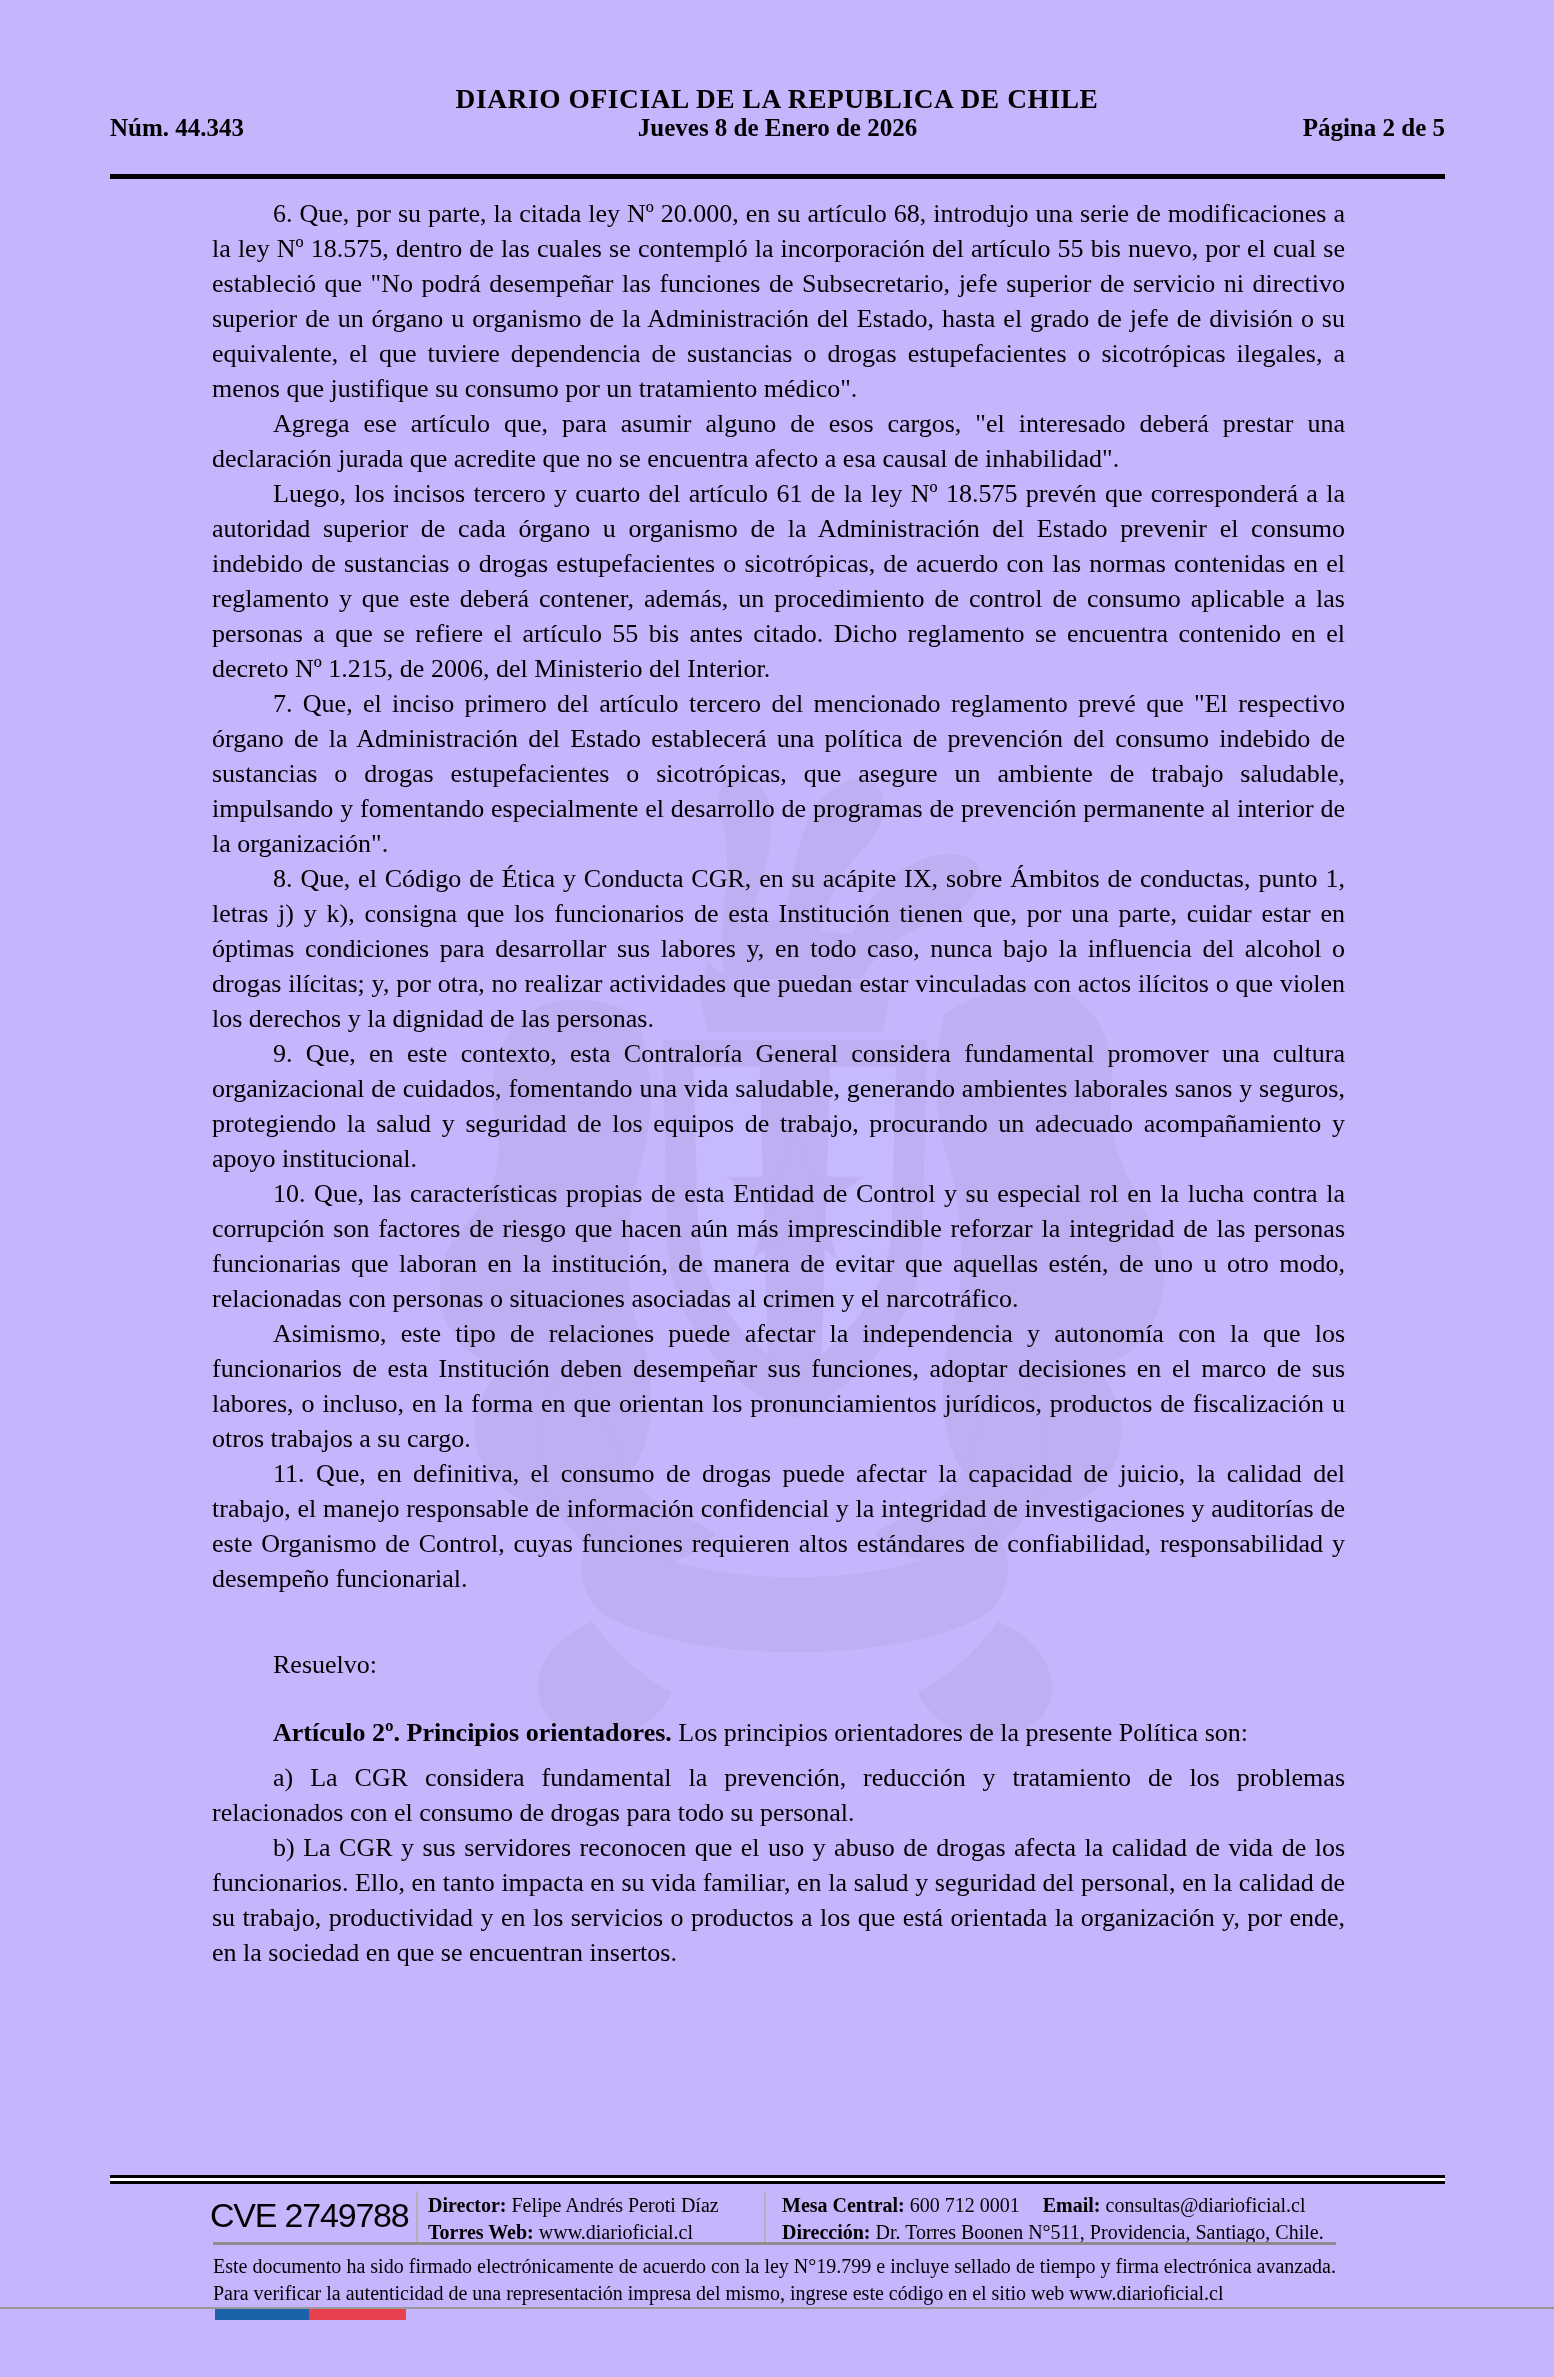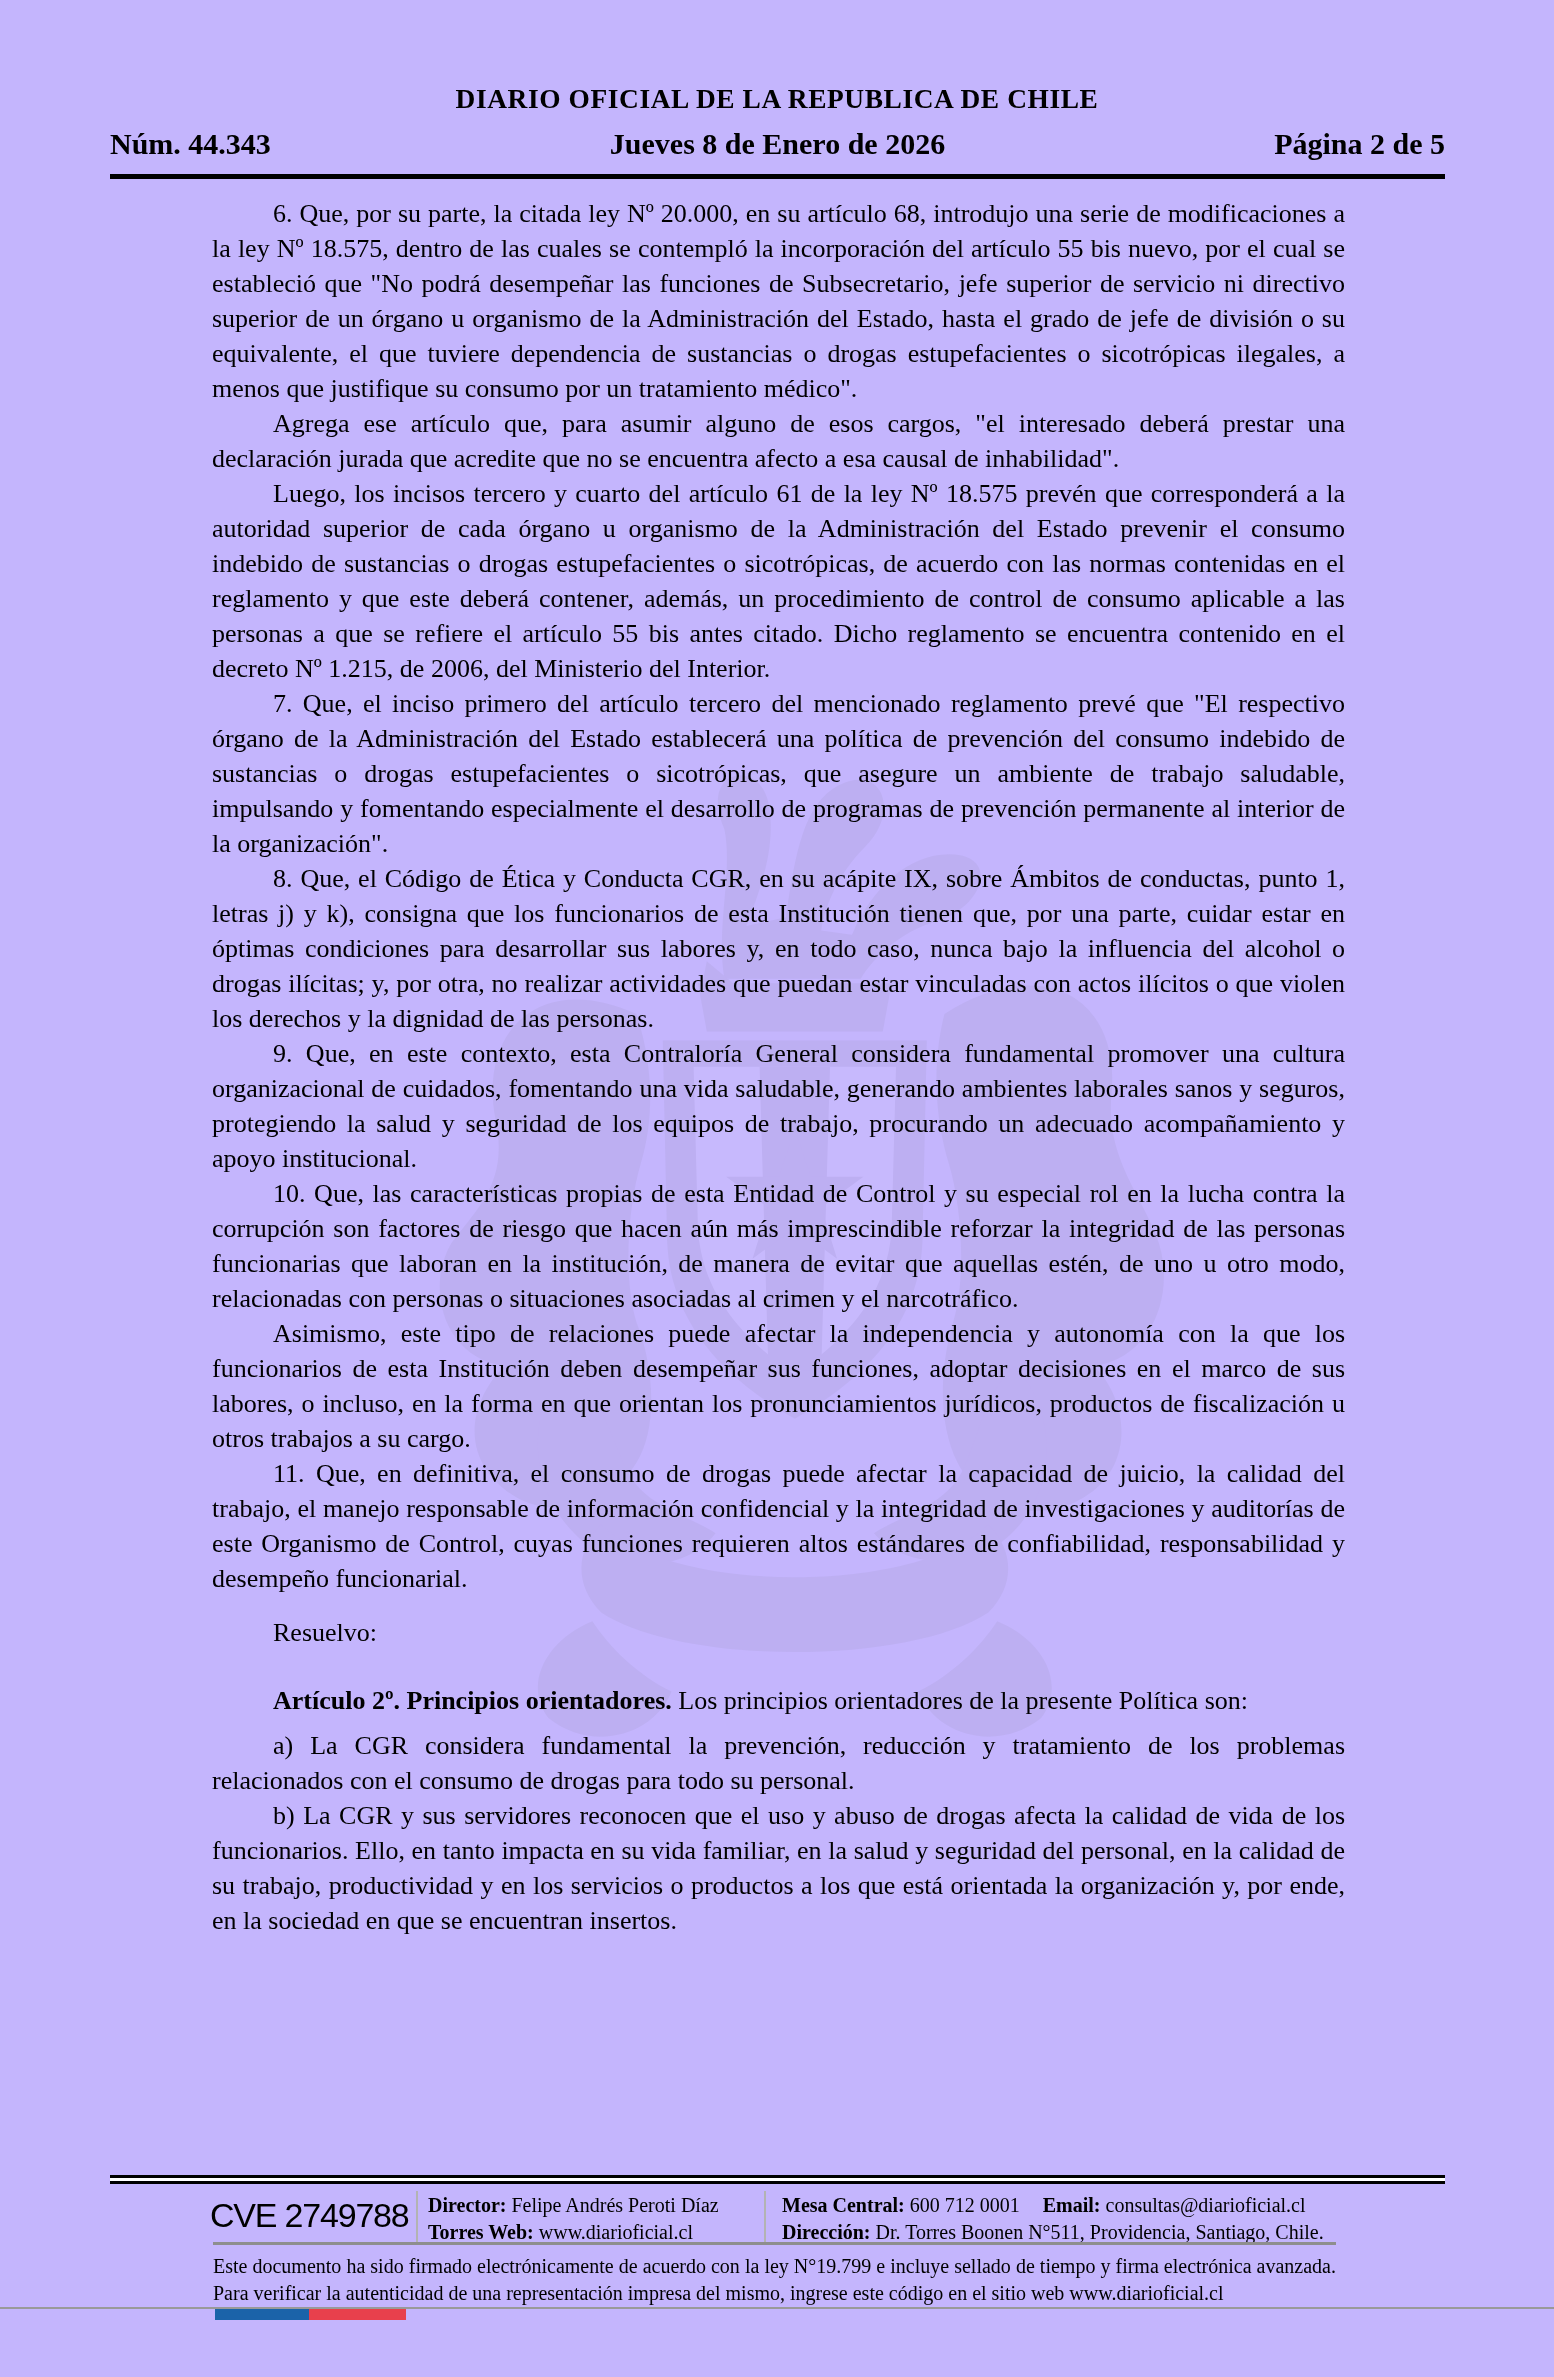--- a/index.html
+++ b/index.html
@@ -11,42 +11,42 @@
     background:#c4b5fd;
     font-family:"Liberation Serif","DejaVu Serif",serif;
     color:#000;
     overflow:hidden;
   }
   
   .masthead{
     position:absolute; top:84px; left:0; width:100%;
     text-align:center; font-weight:bold; font-size:27.4px; letter-spacing:0.6px;
   }
-  .meta-row{ position:absolute; top:127px; left:110px; width:1335px; height:30.5px;
-    font-weight:bold; font-size:30px; }
+  .meta-row{ position:absolute; top:114px; left:110px; width:1335px; height:30.5px;
+    font-weight:bold; font-size:25px; }
   .meta-issue{ position:absolute; left:0; top:0; }
   .meta-date{ position:absolute; left:0; width:100%; text-align:center; top:0; }
   .meta-page{ position:absolute; right:0; top:0; }
   .header-rule{ position:absolute; top:174px; left:110px; width:1335px; height:4.9px; background:#000; }
 
   
   .watermark{
     position:absolute; top:750px; left:341px; width:890px; height:1012px;
     opacity:0.06; pointer-events:none;
   }
   .watermark svg{ width:100%; height:100%; }
 
   
   .content{
     position:absolute; top:196px; left:212px; width:1133px;
     font-size:26px; line-height:35px; text-align:justify;
   }
   .content p{ margin:0; text-indent:61px; }
   .b{ font-weight:bold; }
-  p.resuelvo{ margin-top:19px; margin-bottom:33px; text-align:left; }
+  p.resuelvo{ margin-top:51px; margin-bottom:33px; text-align:left; }
   p.article-1{ margin-top:0; }
   p.article-2{ margin-top:27px; }
   p.item-a{ margin-top:9.8px; }
   p.item-b{ margin-top:0; }
 
   
   .footer-top-rule{
     position:absolute; top:2175px; left:110px; width:1335px; height:8.5px;
     background:linear-gradient(#000 0 30%, #fff 30% 65%, #000 65% 100%);
   }

